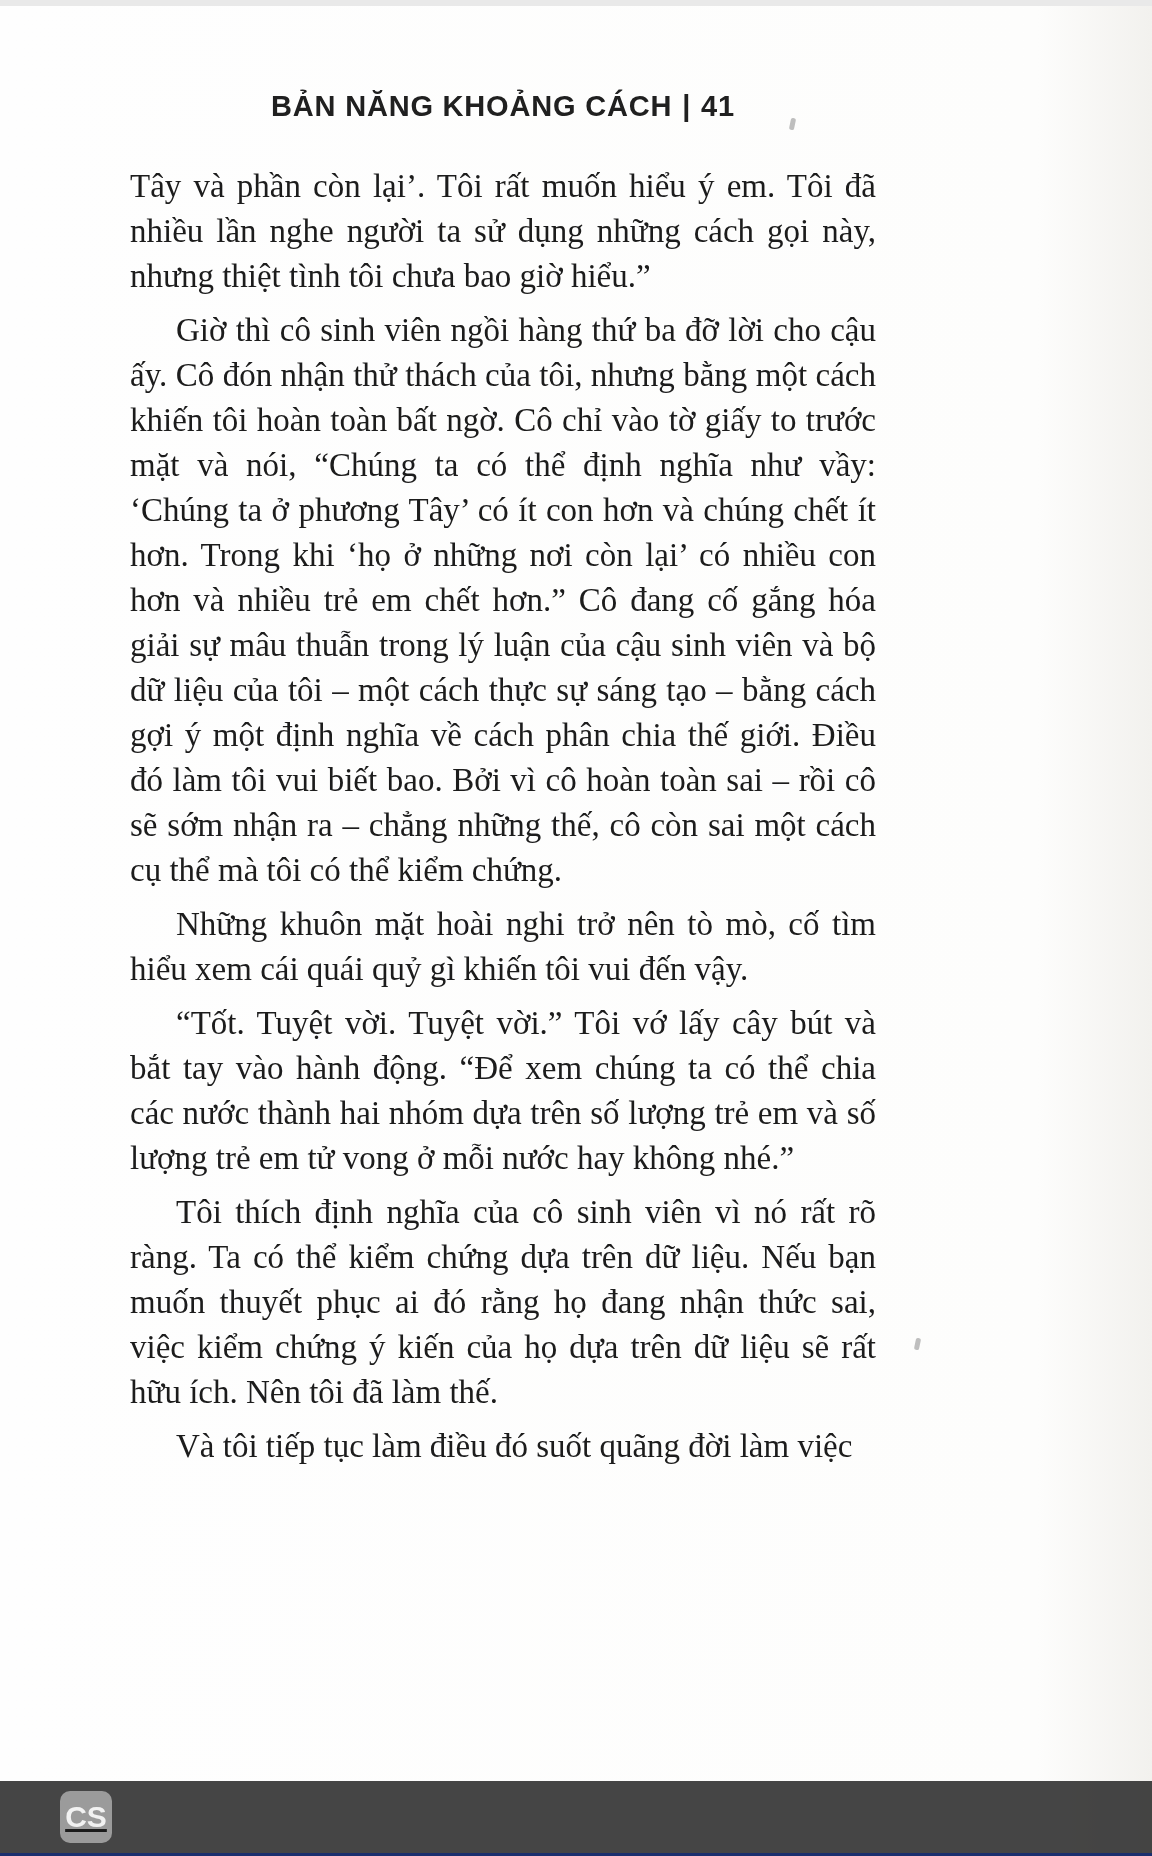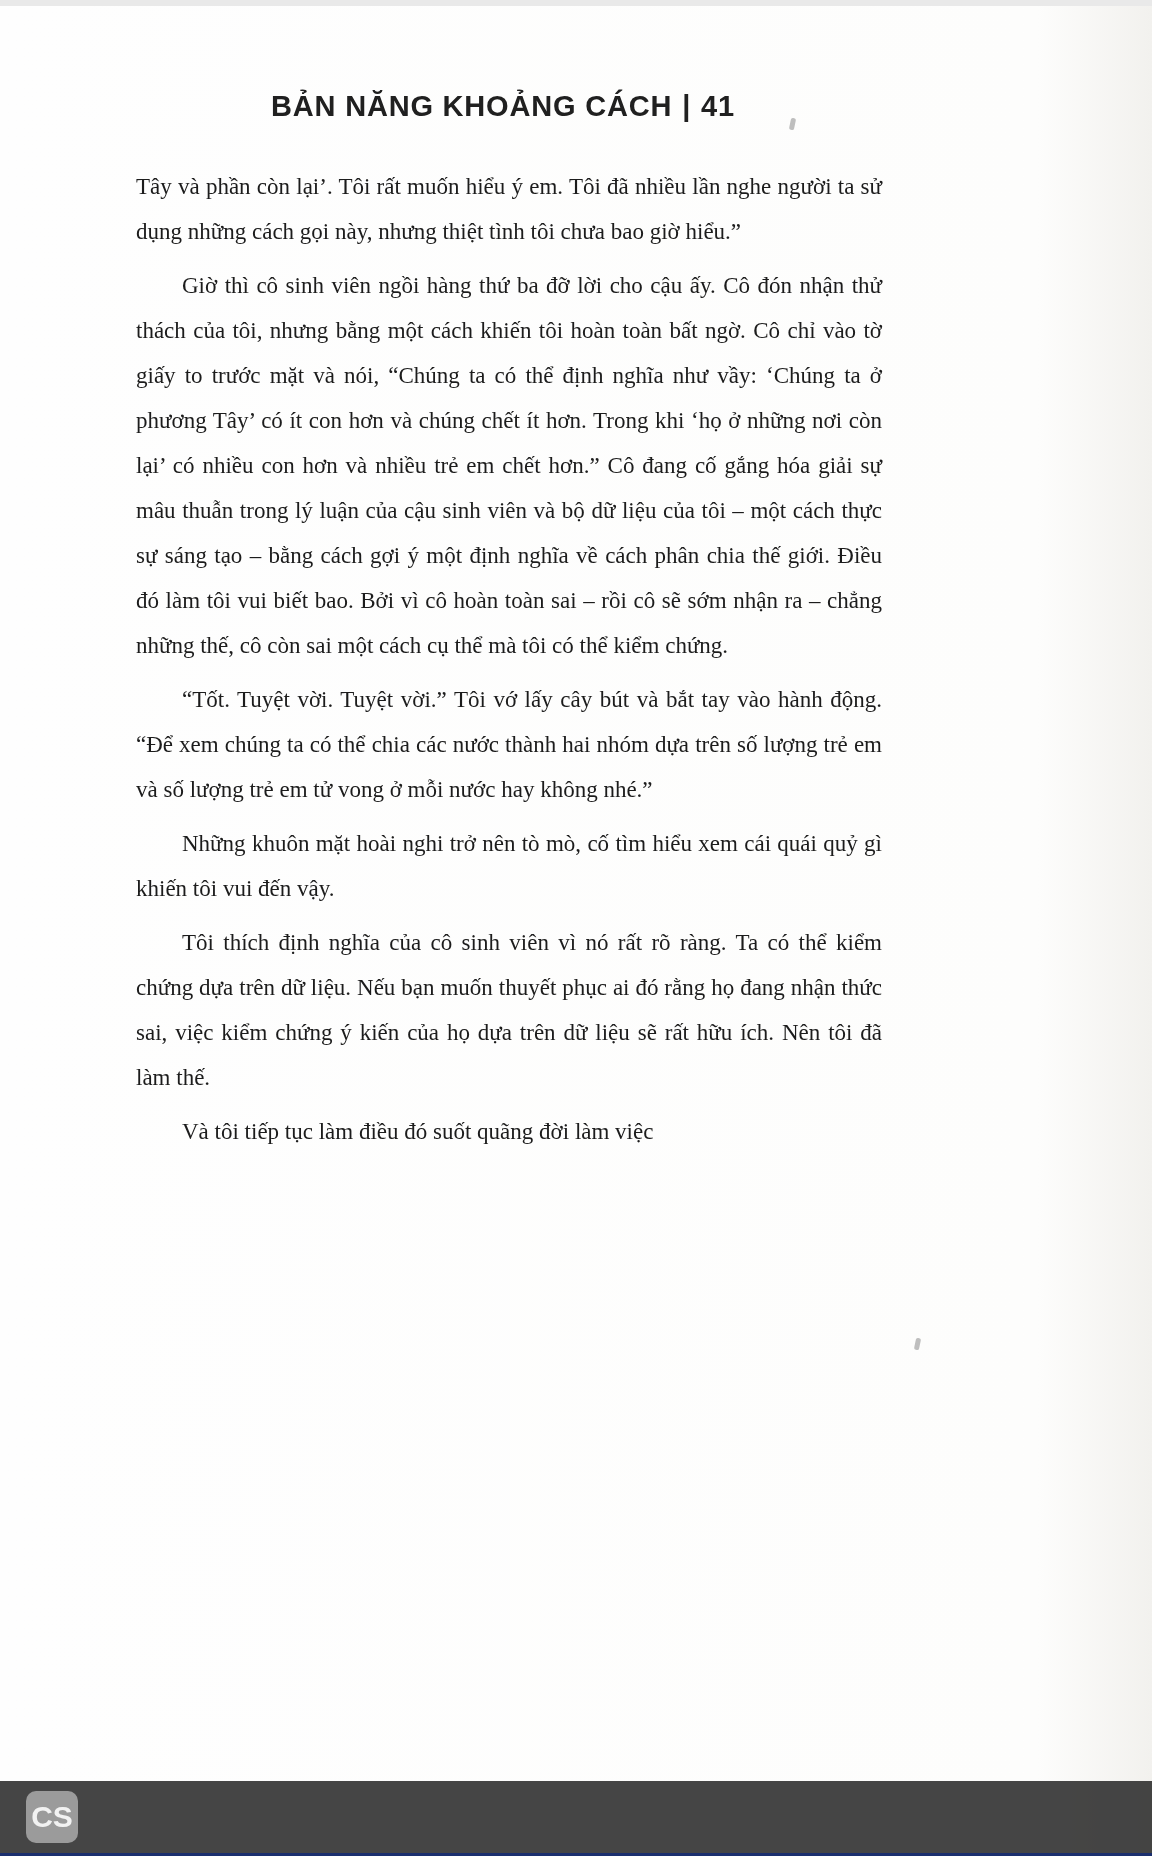--- a/index.html
+++ b/index.html
@@ -27,23 +27,23 @@
     font-weight: bold;
     font-size: 29px;
     letter-spacing: 0.8px;
     color: #202020;
     white-space: nowrap;
   }
   .header .hsep { padding: 0 10px; font-weight: bold; }
   .content {
     position: absolute;
     top: 158px;
-    left: 136px;
+    left: 130px;
     width: 746px;
-    font-size: 23px;
+    font-size: 33px;
     line-height: 45px;
     text-align: justify;
   }
   .content p {
     margin: 9px 0 0 0;
     text-indent: 46px;
   }
   .content p.no-indent {
     margin-top: 0;
     text-indent: 0;
@@ -60,22 +60,23 @@
   .artifact-2 { top: 1332px; left: 915px; width: 5px; height: 12px; transform: rotate(12deg); }
   .footer {
     position: absolute;
     left: 0;
     right: 0;
     bottom: 9px;
     height: 72px;
     background: rgba(43, 43, 43, 0.88);
     display: flex;
     align-items: center;
-    padding-left: 26px;
+    padding-left: 60px;
     box-sizing: border-box;
+    text-decoration: underline;
   }
   .cs-logo {
     width: 52px;
     height: 52px;
     border-radius: 10px;
     background: #9b9b9b;
     color: #f2f2f2;
     font-family: "Liberation Sans", "DejaVu Sans", sans-serif;
     font-weight: bold;
     font-size: 30px;
@@ -104,22 +105,22 @@
 
 <div class="page">
 
   <div class="header">
     <span>BẢN NĂNG KHOẢNG CÁCH</span><span class="hsep">|</span><span>41</span>
   </div>
 
   <div class="content" id="content">
       <p class="no-indent"><span>Tây và phần còn lại’. Tôi rất muốn hiểu ý em. Tôi đã nhiều lần nghe người ta sử dụng những cách gọi này, nhưng thiệt tình tôi chưa bao giờ hiểu.”</span></p>
       <p><span>Giờ thì cô sinh viên ngồi hàng thứ ba đỡ lời cho cậu ấy. Cô đón nhận thử thách của tôi, nhưng bằng một cách khiến tôi hoàn toàn bất ngờ. Cô chỉ vào tờ giấy to trước mặt và nói, “Chúng ta có thể định nghĩa như vầy: </span><span class="italic">‘Chúng ta ở phương Tây’</span><span> có ít con hơn và chúng chết ít hơn. Trong khi </span><span class="italic">‘họ ở những nơi còn lại’</span><span> có nhiều con hơn và nhiều trẻ em chết hơn.” Cô đang cố gắng hóa giải sự mâu thuẫn trong lý luận của cậu sinh viên và bộ dữ liệu của tôi – một cách thực sự sáng tạo – bằng cách gợi ý một định nghĩa về cách phân chia thế giới. Điều đó làm tôi vui biết bao. Bởi vì cô hoàn toàn sai – rồi cô sẽ sớm nhận ra – chẳng những thế, cô còn sai một cách cụ thể mà tôi có thể kiểm chứng.</span></p>
+      <p><span>Những khuôn mặt hoài nghi trở nên tò mò, cố tìm hiểu xem cái quái quỷ gì khiến tôi vui đến vậy.</span></p>
       <p><span>“Tốt. Tuyệt vời. Tuyệt vời.” Tôi vớ lấy cây bút và bắt tay vào hành động. “Để xem chúng ta có thể chia các nước thành hai nhóm dựa trên số lượng trẻ em và số lượng trẻ em tử vong ở mỗi nước hay không nhé.”</span></p>
-      <p><span>Những khuôn mặt hoài nghi trở nên tò mò, cố tìm hiểu xem cái quái quỷ gì khiến tôi vui đến vậy.</span></p>
       <p><span>Tôi thích định nghĩa của cô sinh viên vì nó rất rõ ràng. Ta có thể kiểm chứng dựa trên dữ liệu. Nếu bạn muốn thuyết phục ai đó rằng họ đang nhận thức sai, việc kiểm chứng ý kiến của họ dựa trên dữ liệu sẽ rất hữu ích. Nên tôi đã làm thế.</span></p>
       <p><span>Và tôi tiếp tục làm điều đó suốt quãng đời làm việc</span></p>
     </div>
 
   <span class="scan-artifact artifact-1"></span>
   <span class="scan-artifact artifact-2"></span>
 
   <div class="footer">
     <div class="cs-logo">CS</div>
   </div>

